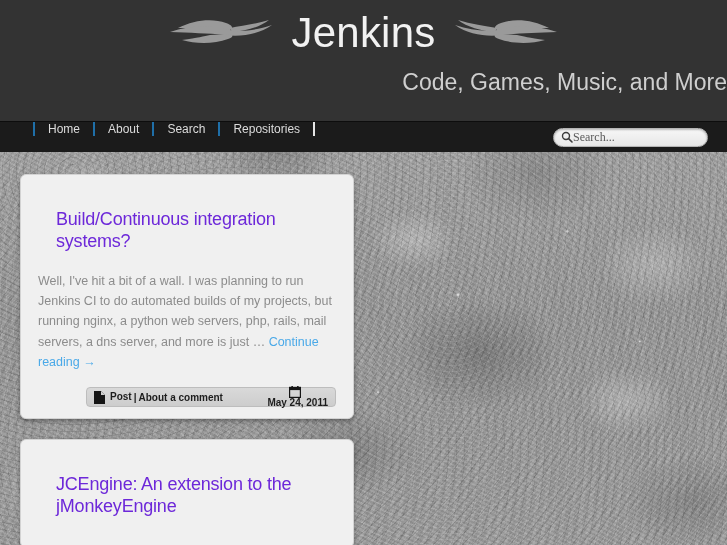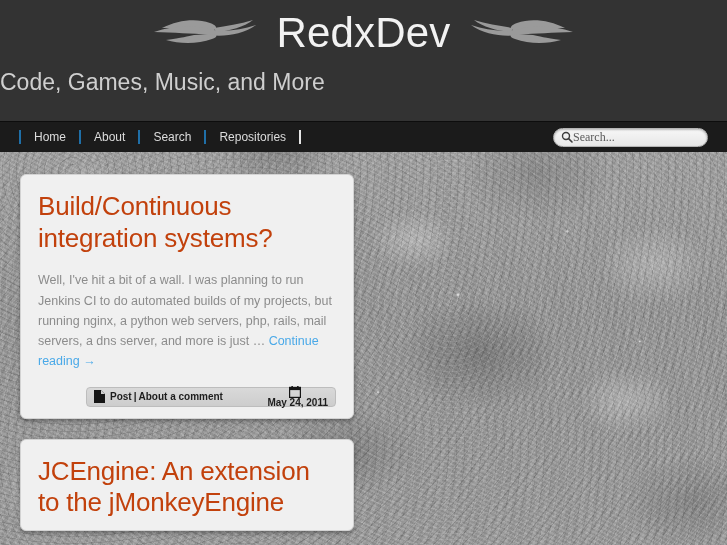--- a/index.html
+++ b/index.html
@@ -86,44 +86,45 @@
   #site-title {
     font-size: 42px;
     font-weight: normal;
     color: #f2f2f2;
     margin: 0 14px;
     line-height: 1;
     letter-spacing: .2px;
     white-space: nowrap;
   }
   #site-tagline {
-    text-align: left;
+    text-align: right;
     color: #cfcfcf;
     font-size: 23px;
     line-height: 1;
     margin-top: 9px;
     white-space: nowrap;
+    margin-left: 12px;
   }
 
   
   #navbar {
     position: relative;
     z-index: 3;
     height: 31px;
     background: #1b1b1b;
     border-top: 1px solid #0d0d0d;
     display: flex;
     align-items: center;
     box-sizing: border-box;
   }
   #nav-menu {
     display: flex;
-    align-items: center;
+    align-items: flex-start;
     height: 31px;
-    margin-left: 19px;
+    margin-left: 33px;
   }
   .nav-item {
     position: relative;
     display: flex;
     align-items: center;
     padding: 0 13px;
     color: #dcdcdc;
     font-size: 12px;
     text-decoration: none;
     border-left: 2px solid #1f6fa8;
@@ -171,25 +172,25 @@
     width: 334px;
     background: #f0f0f0;
     border: 1px solid #d3d3d3;
     border-radius: 6px;
     box-shadow: 0 2px 4px rgba(0,0,0,.35);
     padding: 16px 17px 11px 17px;
     box-sizing: border-box;
     margin-bottom: 20px;
   }
   .post-title {
-    margin: 0;
-    font-size: 26px;
+    margin: 18px;
+    font-size: 18px;
     font-weight: normal;
     line-height: 1.22;
-    color: #c2410c;
+    color: #6d28d9;
     letter-spacing: -.2px;
     cursor: pointer;
   }
   .post-excerpt {
     margin: 16px 0 0 0;
     font-size: 12.5px;
     line-height: 1.62;
     color: #8c8c8c;
   }
   .more-link {
@@ -235,21 +236,21 @@
 
     <div id="title-row">
 
       <svg class="flame" width="110" height="34" viewBox="0 0 110 34">
         <path fill="#9a9a9a" d="M10 12 C26 4, 44 2, 58 7 C64 9, 66 12, 62 14 L44 14 C38 14, 36 12, 30 12 Z"></path>
         <path fill="#9a9a9a" d="M2 16 C20 10, 40 9, 56 13 C70 16, 86 15, 104 9 C90 19, 72 21, 56 19 C40 17, 22 17, 2 16 Z"></path>
         <path fill="#9a9a9a" d="M14 24 C28 28, 46 28, 60 23 C66 21, 66 18, 60 18 L42 19 C36 20, 30 22, 14 24 Z"></path>
         <path fill="#9a9a9a" d="M62 12 C74 10, 88 8, 101 4 C92 11, 78 15, 64 16 Z"></path>
       </svg>
 
-      <h1 id="site-title">RedxDev</h1>
+      <h1 id="site-title">Jenkins</h1>
 
       <svg class="flame" width="110" height="34" viewBox="0 0 110 34">
         <g transform="translate(110,0) scale(-1,1)">
           <path fill="#9a9a9a" d="M10 12 C26 4, 44 2, 58 7 C64 9, 66 12, 62 14 L44 14 C38 14, 36 12, 30 12 Z"></path>
           <path fill="#9a9a9a" d="M2 16 C20 10, 40 9, 56 13 C70 16, 86 15, 104 9 C90 19, 72 21, 56 19 C40 17, 22 17, 2 16 Z"></path>
           <path fill="#9a9a9a" d="M14 24 C28 28, 46 28, 60 23 C66 21, 66 18, 60 18 L42 19 C36 20, 30 22, 14 24 Z"></path>
           <path fill="#9a9a9a" d="M62 12 C74 10, 88 8, 101 4 C92 11, 78 15, 64 16 Z"></path>
         </g>
       </svg>
 

